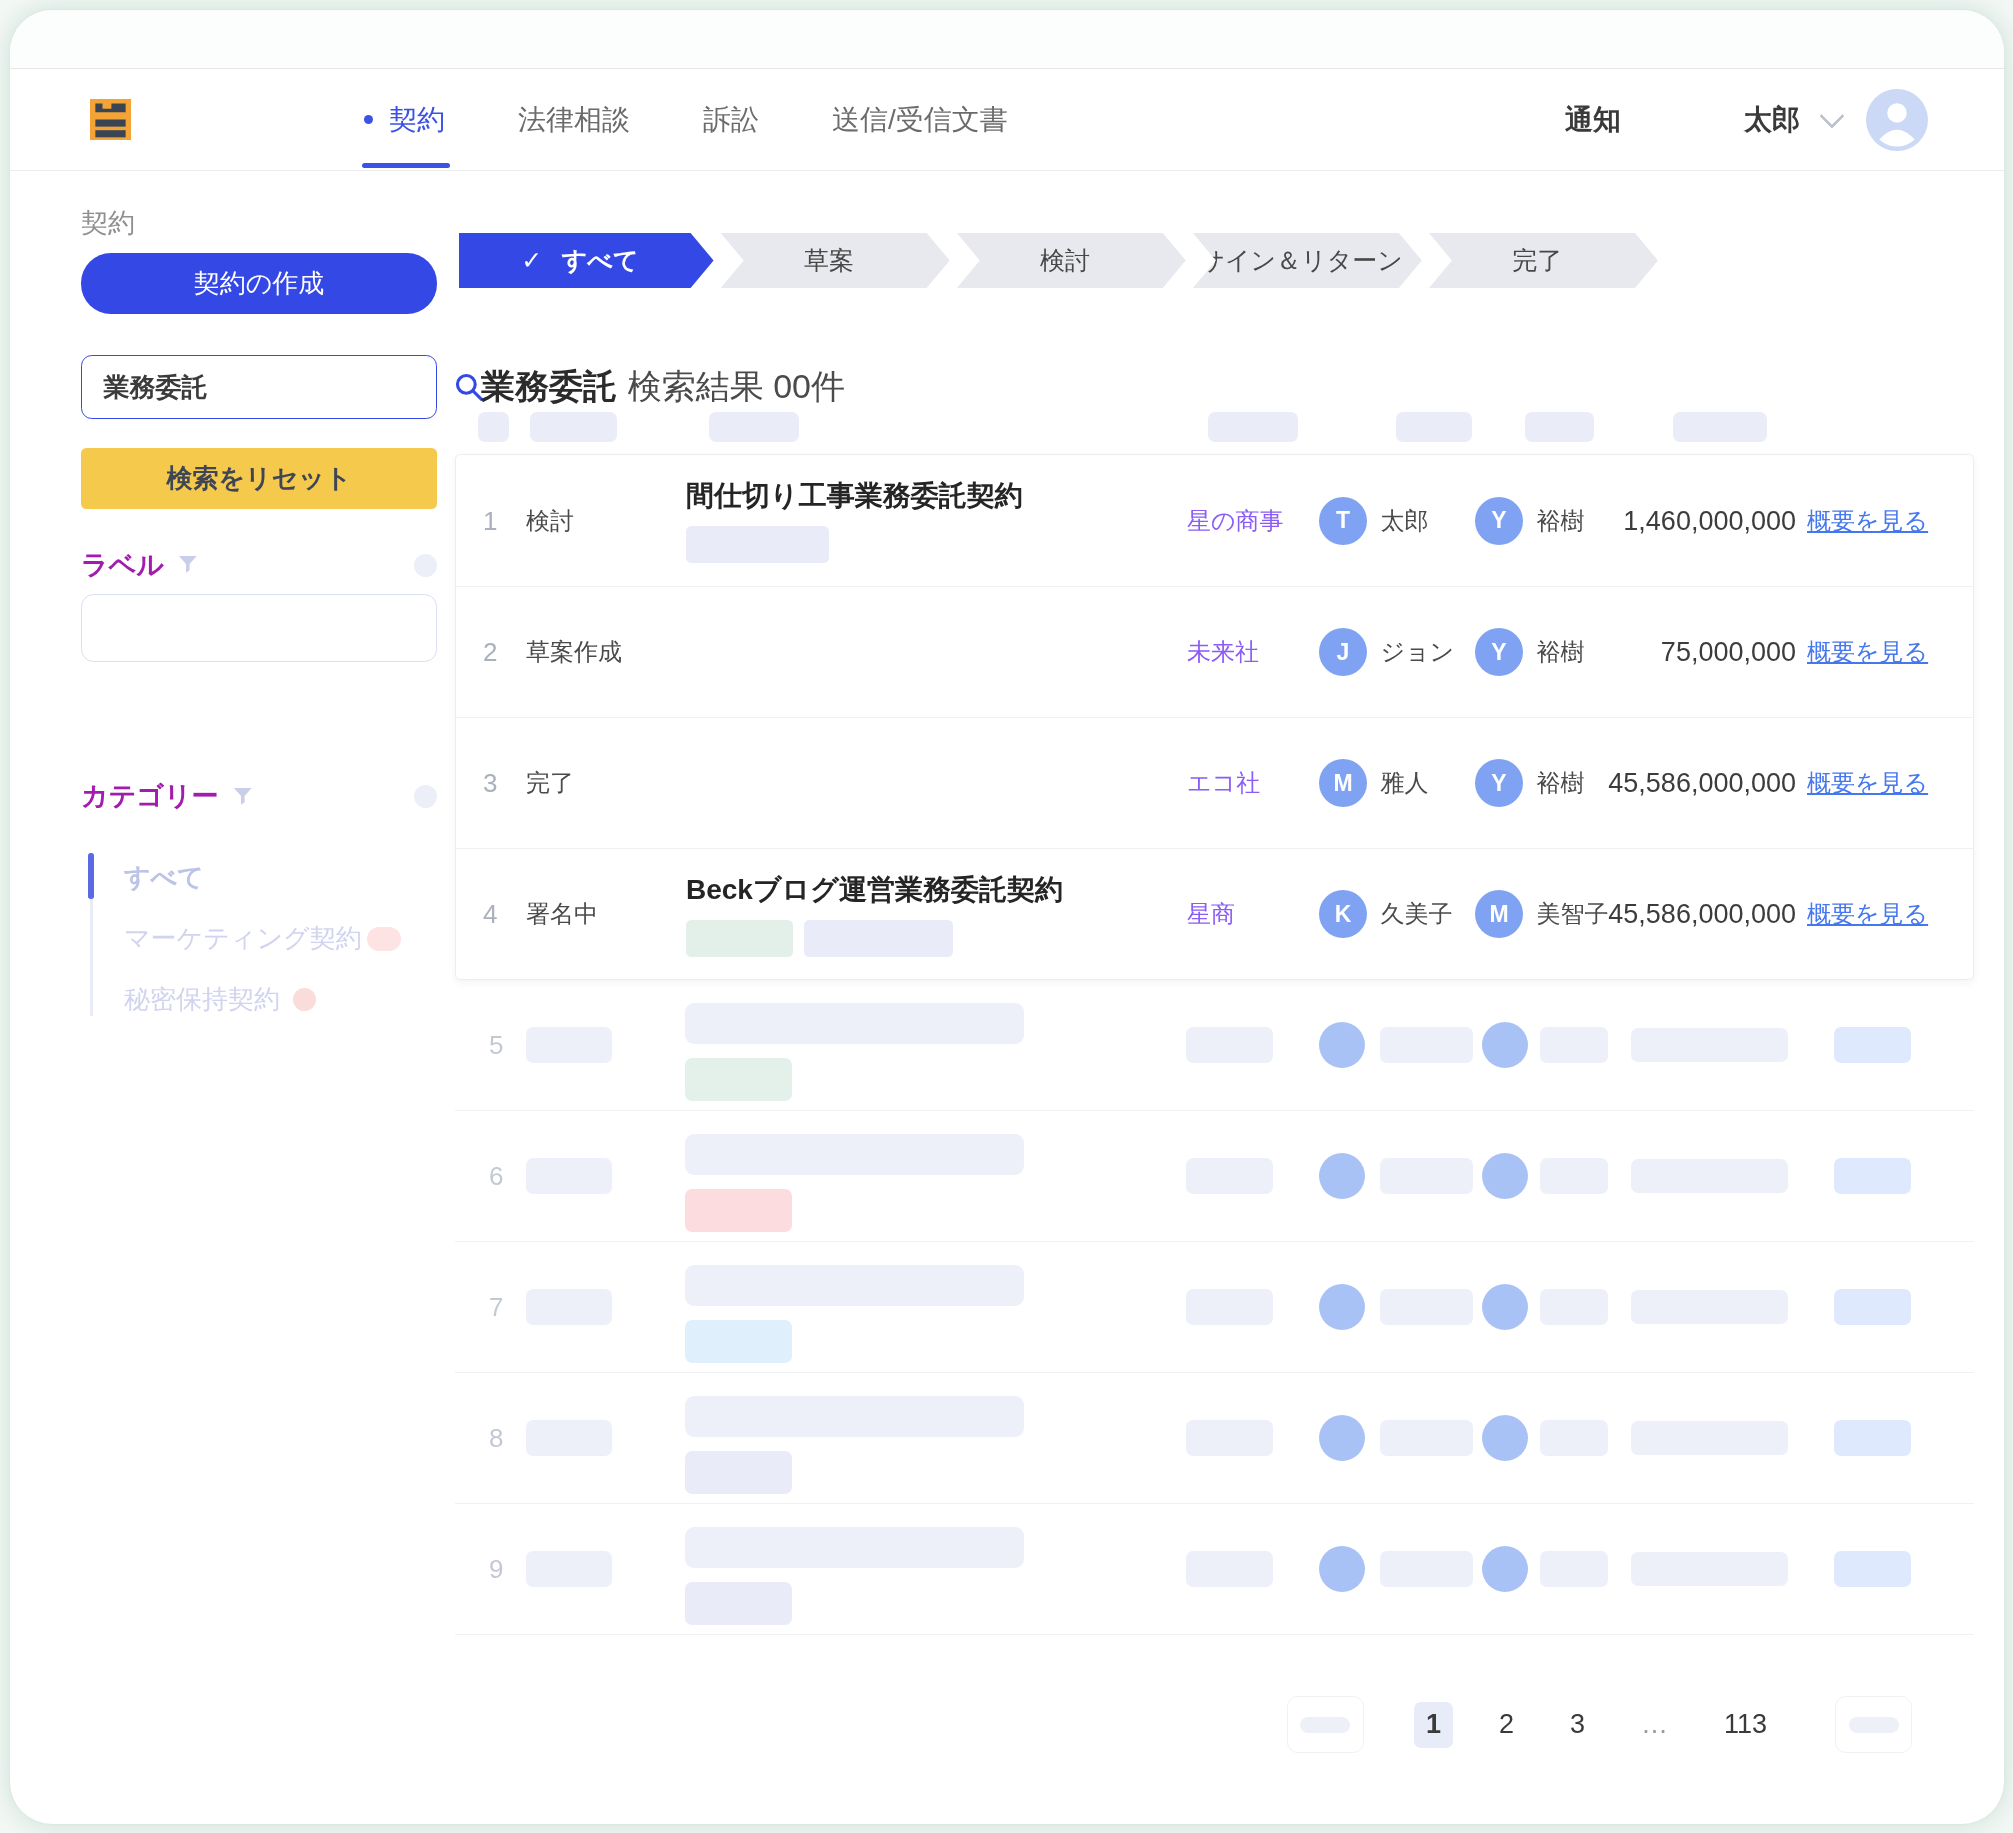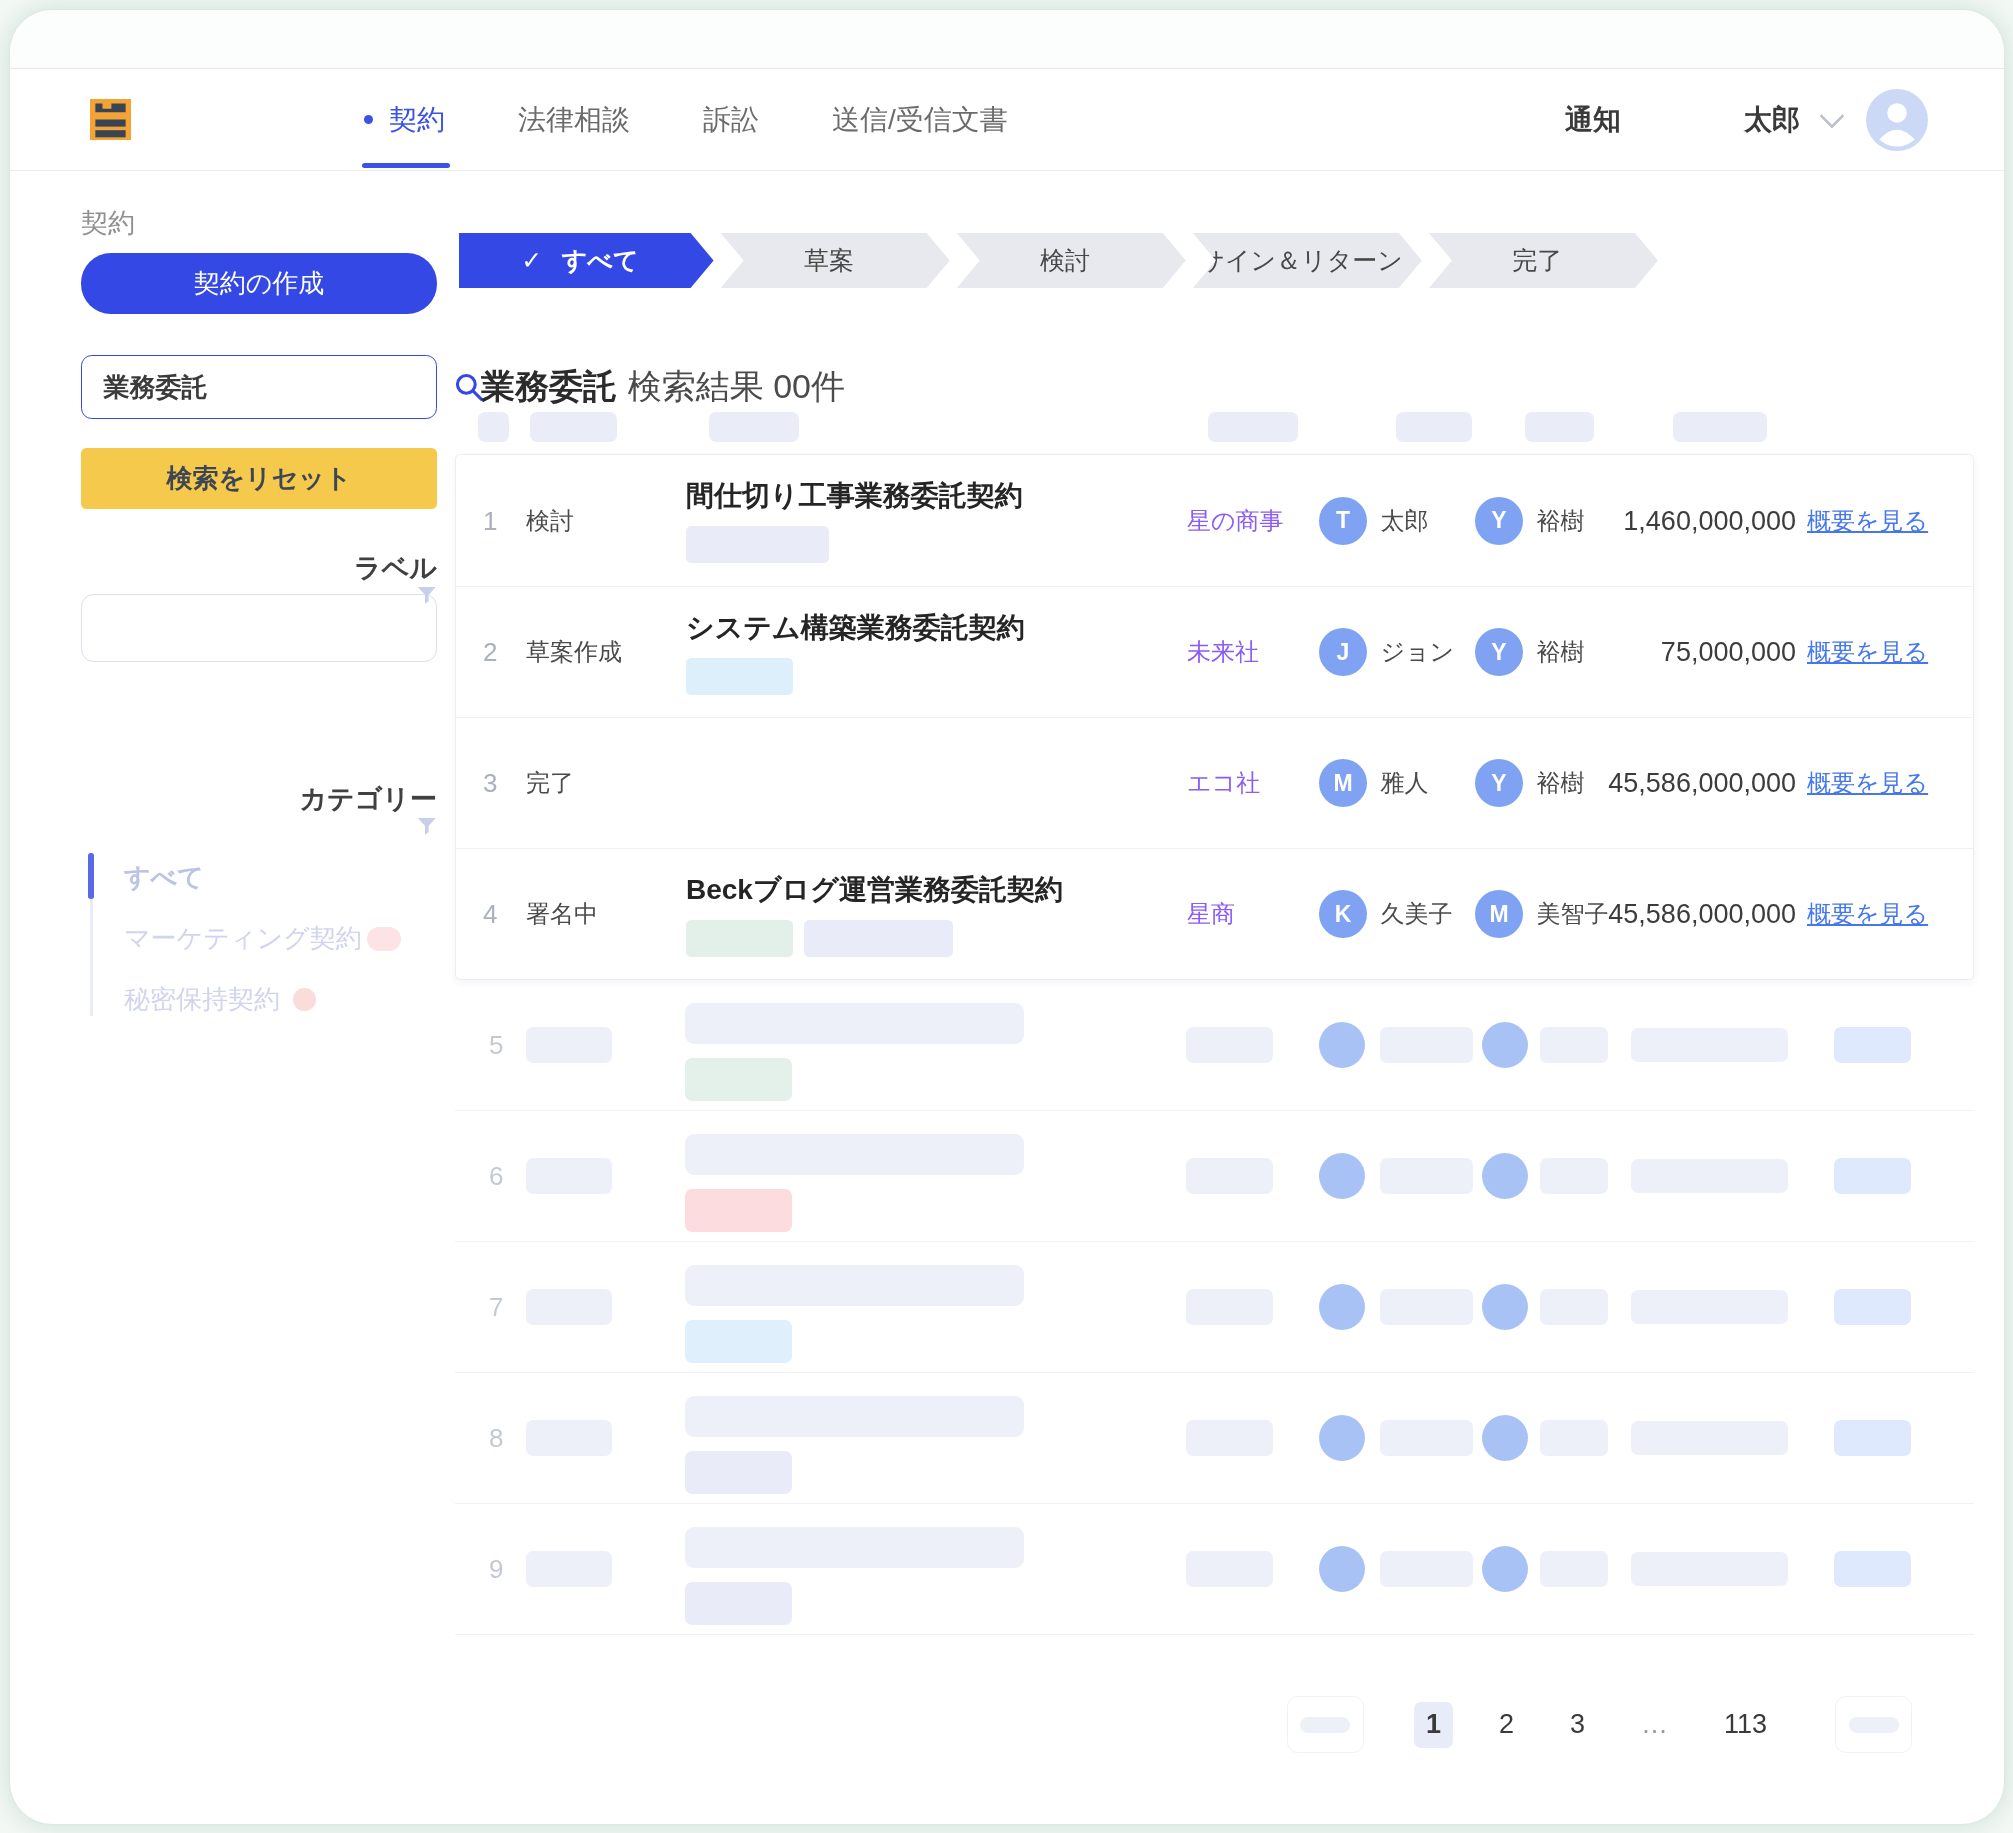--- a/index.html
+++ b/index.html
@@ -38,21 +38,21 @@
   
   .sidebar{width:356px;margin-left:71px;padding-top:34px;flex:none;}
   .side-title{font-size:27px;color:#909090;height:30px;margin-bottom:18px;}
   .btn-primary{display:block;width:356px;height:61px;border:none;border-radius:30px;background:var(--blue);
                color:#fff;font-size:26px;cursor:pointer;}
   .search-box{margin-top:41px;height:64px;border:1.8px solid var(--blue);border-radius:10.7px;background:#fff;
               display:flex;align-items:center;padding:0 16px 0 21.4px;}
   .search-box input{flex:1;border:none;outline:none;font-size:26px;color:#3b3b3b;font-weight:bold;background:transparent;}
   .btn-yellow{display:block;margin-top:29px;width:356px;height:61px;border:none;border-radius:5.3px;background:var(--yellow);
               color:#3e4656;font-size:26px;font-weight:bold;cursor:pointer;}
-  .filter-head{display:flex;align-items:flex-end;margin-top:41px;height:30px;color:#404040;font-size:27px;font-weight:bold;flex-direction:column;}
+  .filter-head{display:flex;align-items:center;margin-top:41px;height:30px;color:#a21caf;font-size:27px;font-weight:bold;}
   .filter-head.second{margin-top:119px;}
   .funnel{margin-left:14.3px;color:#c9cee9;display:flex;}
   .filter-circle{margin-left:auto;width:23px;height:23px;border-radius:50%;background:#edeff8;}
   .label-input{margin-top:14.3px;width:356px;height:68px;border:1.8px solid #dbdff2;border-radius:12.5px;background:#fff;
                font-size:25px;color:#555;padding:0 18px;outline:none;display:block;}
   .cat-list{list-style:none;margin:36px 0 0 9px;padding-left:34px;position:relative;}
   .cat-list::before{content:"";position:absolute;left:0;top:10.7px;bottom:14.3px;width:2.7px;background:#e9ecf6;}
   .cat-item{height:61px;display:flex;align-items:center;font-size:26px;color:#d0d4ee;position:relative;cursor:pointer;}
   .cat-item.active{font-weight:bold;color:#bcc3e6;}
   .cat-item .bar{position:absolute;left:-36px;top:6.2px;width:6.2px;height:46px;border-radius:2.7px;background:#5a6ae2;}
@@ -283,26 +283,20 @@
             <span class="av">Y</span>
             <span class="as-name">裕樹</span>
           </div>
           <span class="vcenter row-amount">1,460,000,000</span>
           <a class="vcenter row-link">概要を見る</a>
         </div>
 
         <div class="row">
           <span class="vcenter row-num">2</span>
           <span class="vcenter row-status">草案作成</span>
-          <div class="row-main">
-            <div class="row-title">システム構築業務委託契約</div>
-            <div class="row-tags">
-              <span class="tag blue" style="width:107px;"></span>
-            </div>
-          </div>
           <span class="vcenter row-company">未来社</span>
           <div class="vcenter assignee a1">
             <span class="av">J</span>
             <span class="as-name">ジョン</span>
           </div>
           <div class="vcenter assignee a2">
             <span class="av">Y</span>
             <span class="as-name">裕樹</span>
           </div>
           <span class="vcenter row-amount">75,000,000</span>

